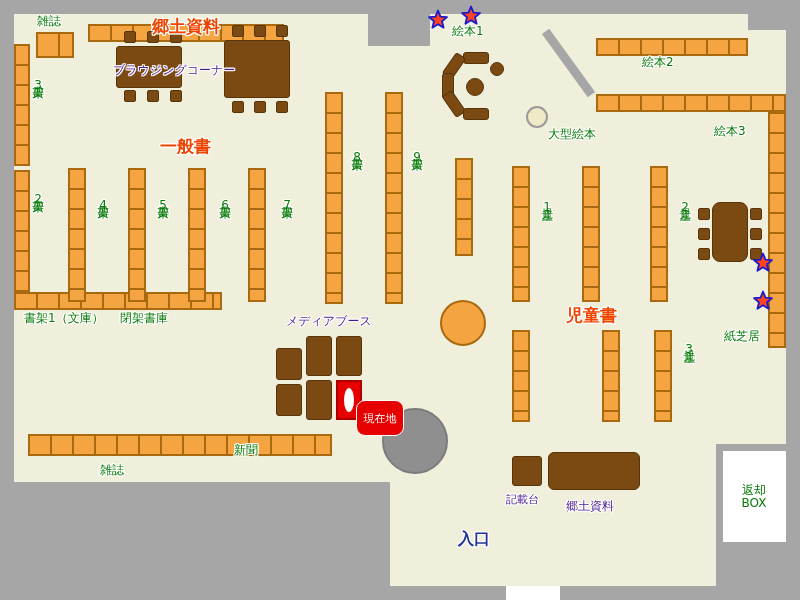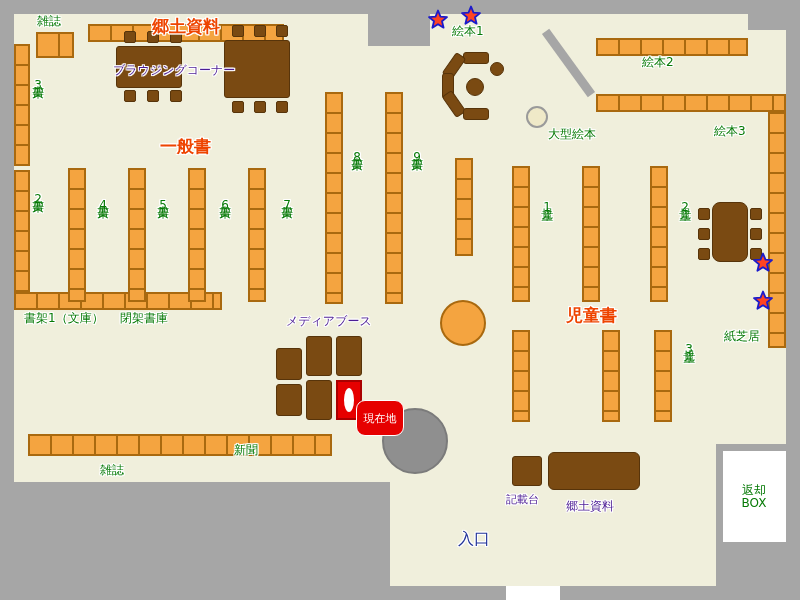--- a/index.html
+++ b/index.html
@@ -11,21 +11,21 @@
   .shelf{background-color:#f4a440;border:2px solid #a9690f}
   .seg-v{background-image:repeating-linear-gradient(to bottom,transparent 0,transparent 18px,#a9690f 18px,#a9690f 20px)}
   .seg-h{background-image:repeating-linear-gradient(to right,transparent 0,transparent 20px,#a9690f 20px,#a9690f 22px)}
   .wood{background:#7a4a12;border:1px solid #57340a;border-radius:3px}
   .chair{position:absolute;width:12px;height:12px;background:#7a4a12;border:1px solid #57340a;border-radius:2px}
   .lbl{position:absolute;font-size:12px;line-height:1.1;white-space:nowrap;
        text-shadow:1px 0 #fff,-1px 0 #fff,0 1px #fff,0 -1px #fff,1px 1px #fff,-1px -1px #fff,1px -1px #fff,-1px 1px #fff}
   .g{color:#067a06}
   .b{color:#4c1d95}
   .r{color:#ee4400;font-weight:bold;font-size:17px}
-  .navy{color:#223399;font-weight:normal;font-size:16px}
+  .navy{color:#223399;font-weight:bold;font-size:16px}
   .vert{writing-mode:vertical-rl;text-orientation:upright;letter-spacing:1px}
   .stacks{background:#4a3208;border:2px solid #32230a;color:#fff;display:flex;align-items:center;justify-content:center;font-size:13px;letter-spacing:3px}
   .curloc{background:#e60000;color:#fff;font-size:11px;border-radius:9px;display:flex;align-items:center;justify-content:center;border:1px solid #fff;z-index:9}
   .redcell{position:absolute;background:#e60000;border:2px solid #aa0000}
   .oval{position:absolute;left:50%;top:50%;transform:translate(-50%,-50%);width:10px;height:24px;background:#fff;border-radius:50%}
   .pillar{background:#8f8f8f;border-radius:50%;border:2px solid #7b7b7b}
   .roomfloor{background:#fff}
   .circle{border-radius:50%}
   .star{position:absolute;width:22px;height:22px;z-index:10}
 </style>

